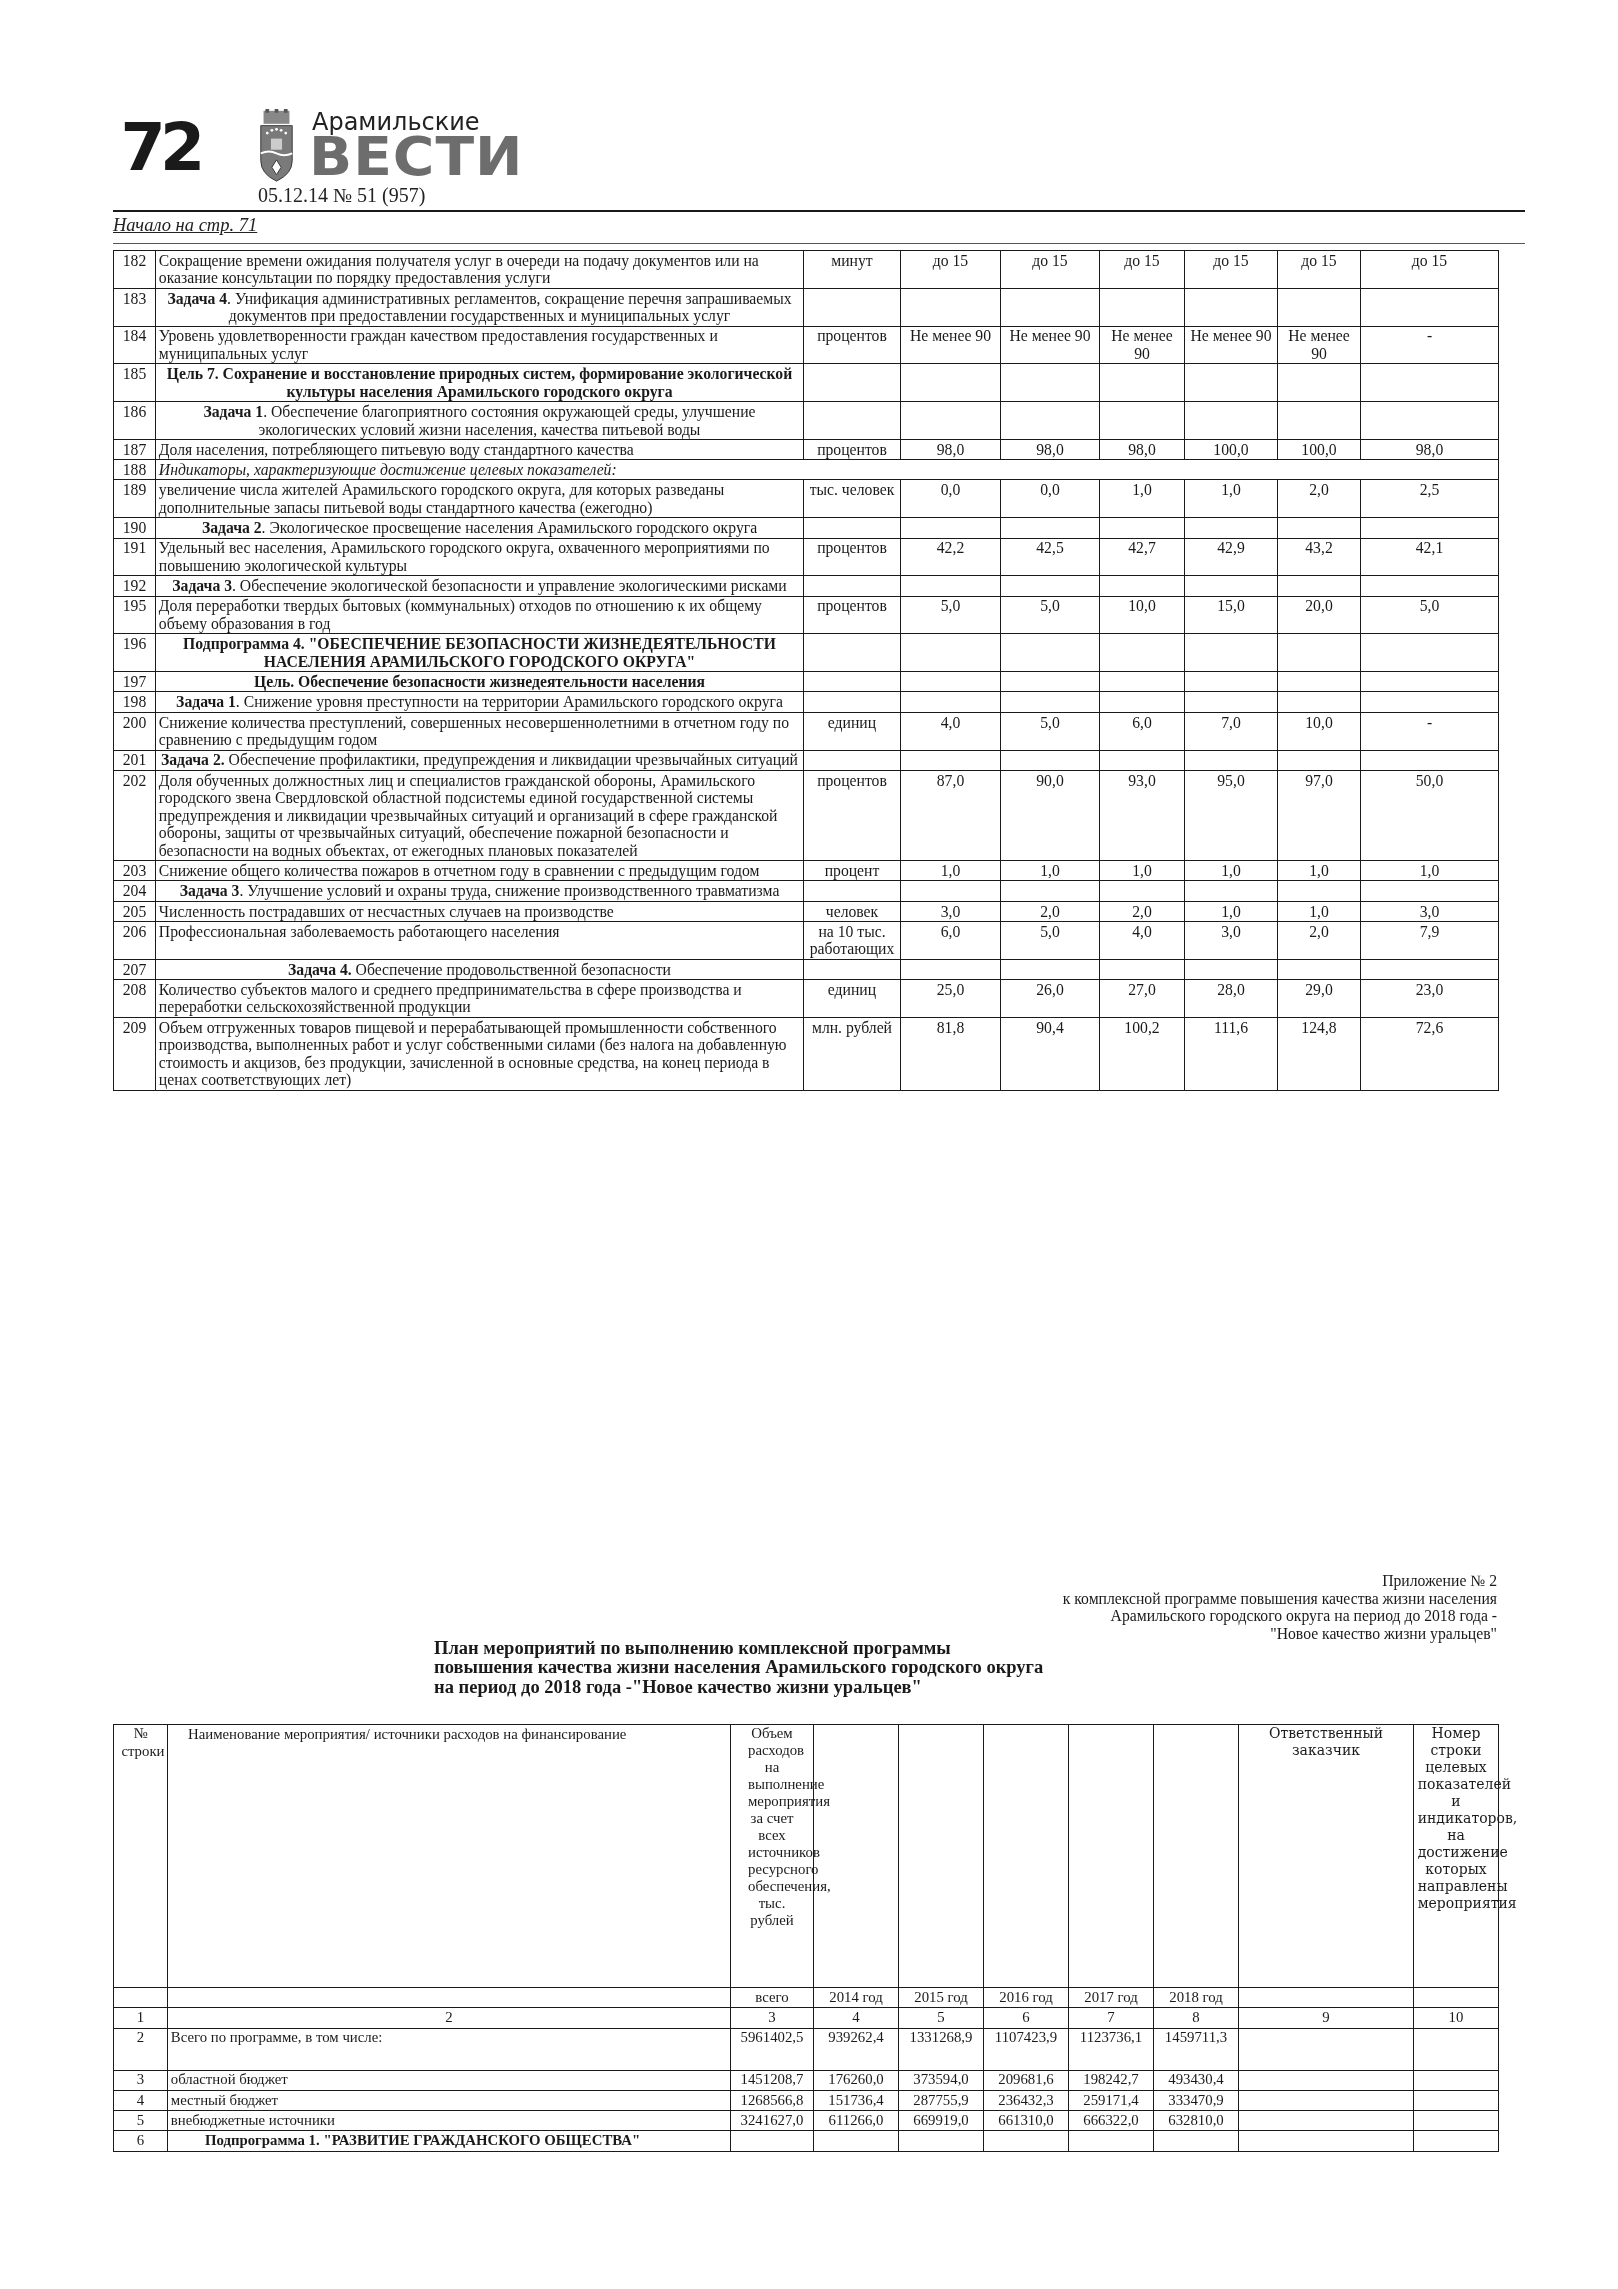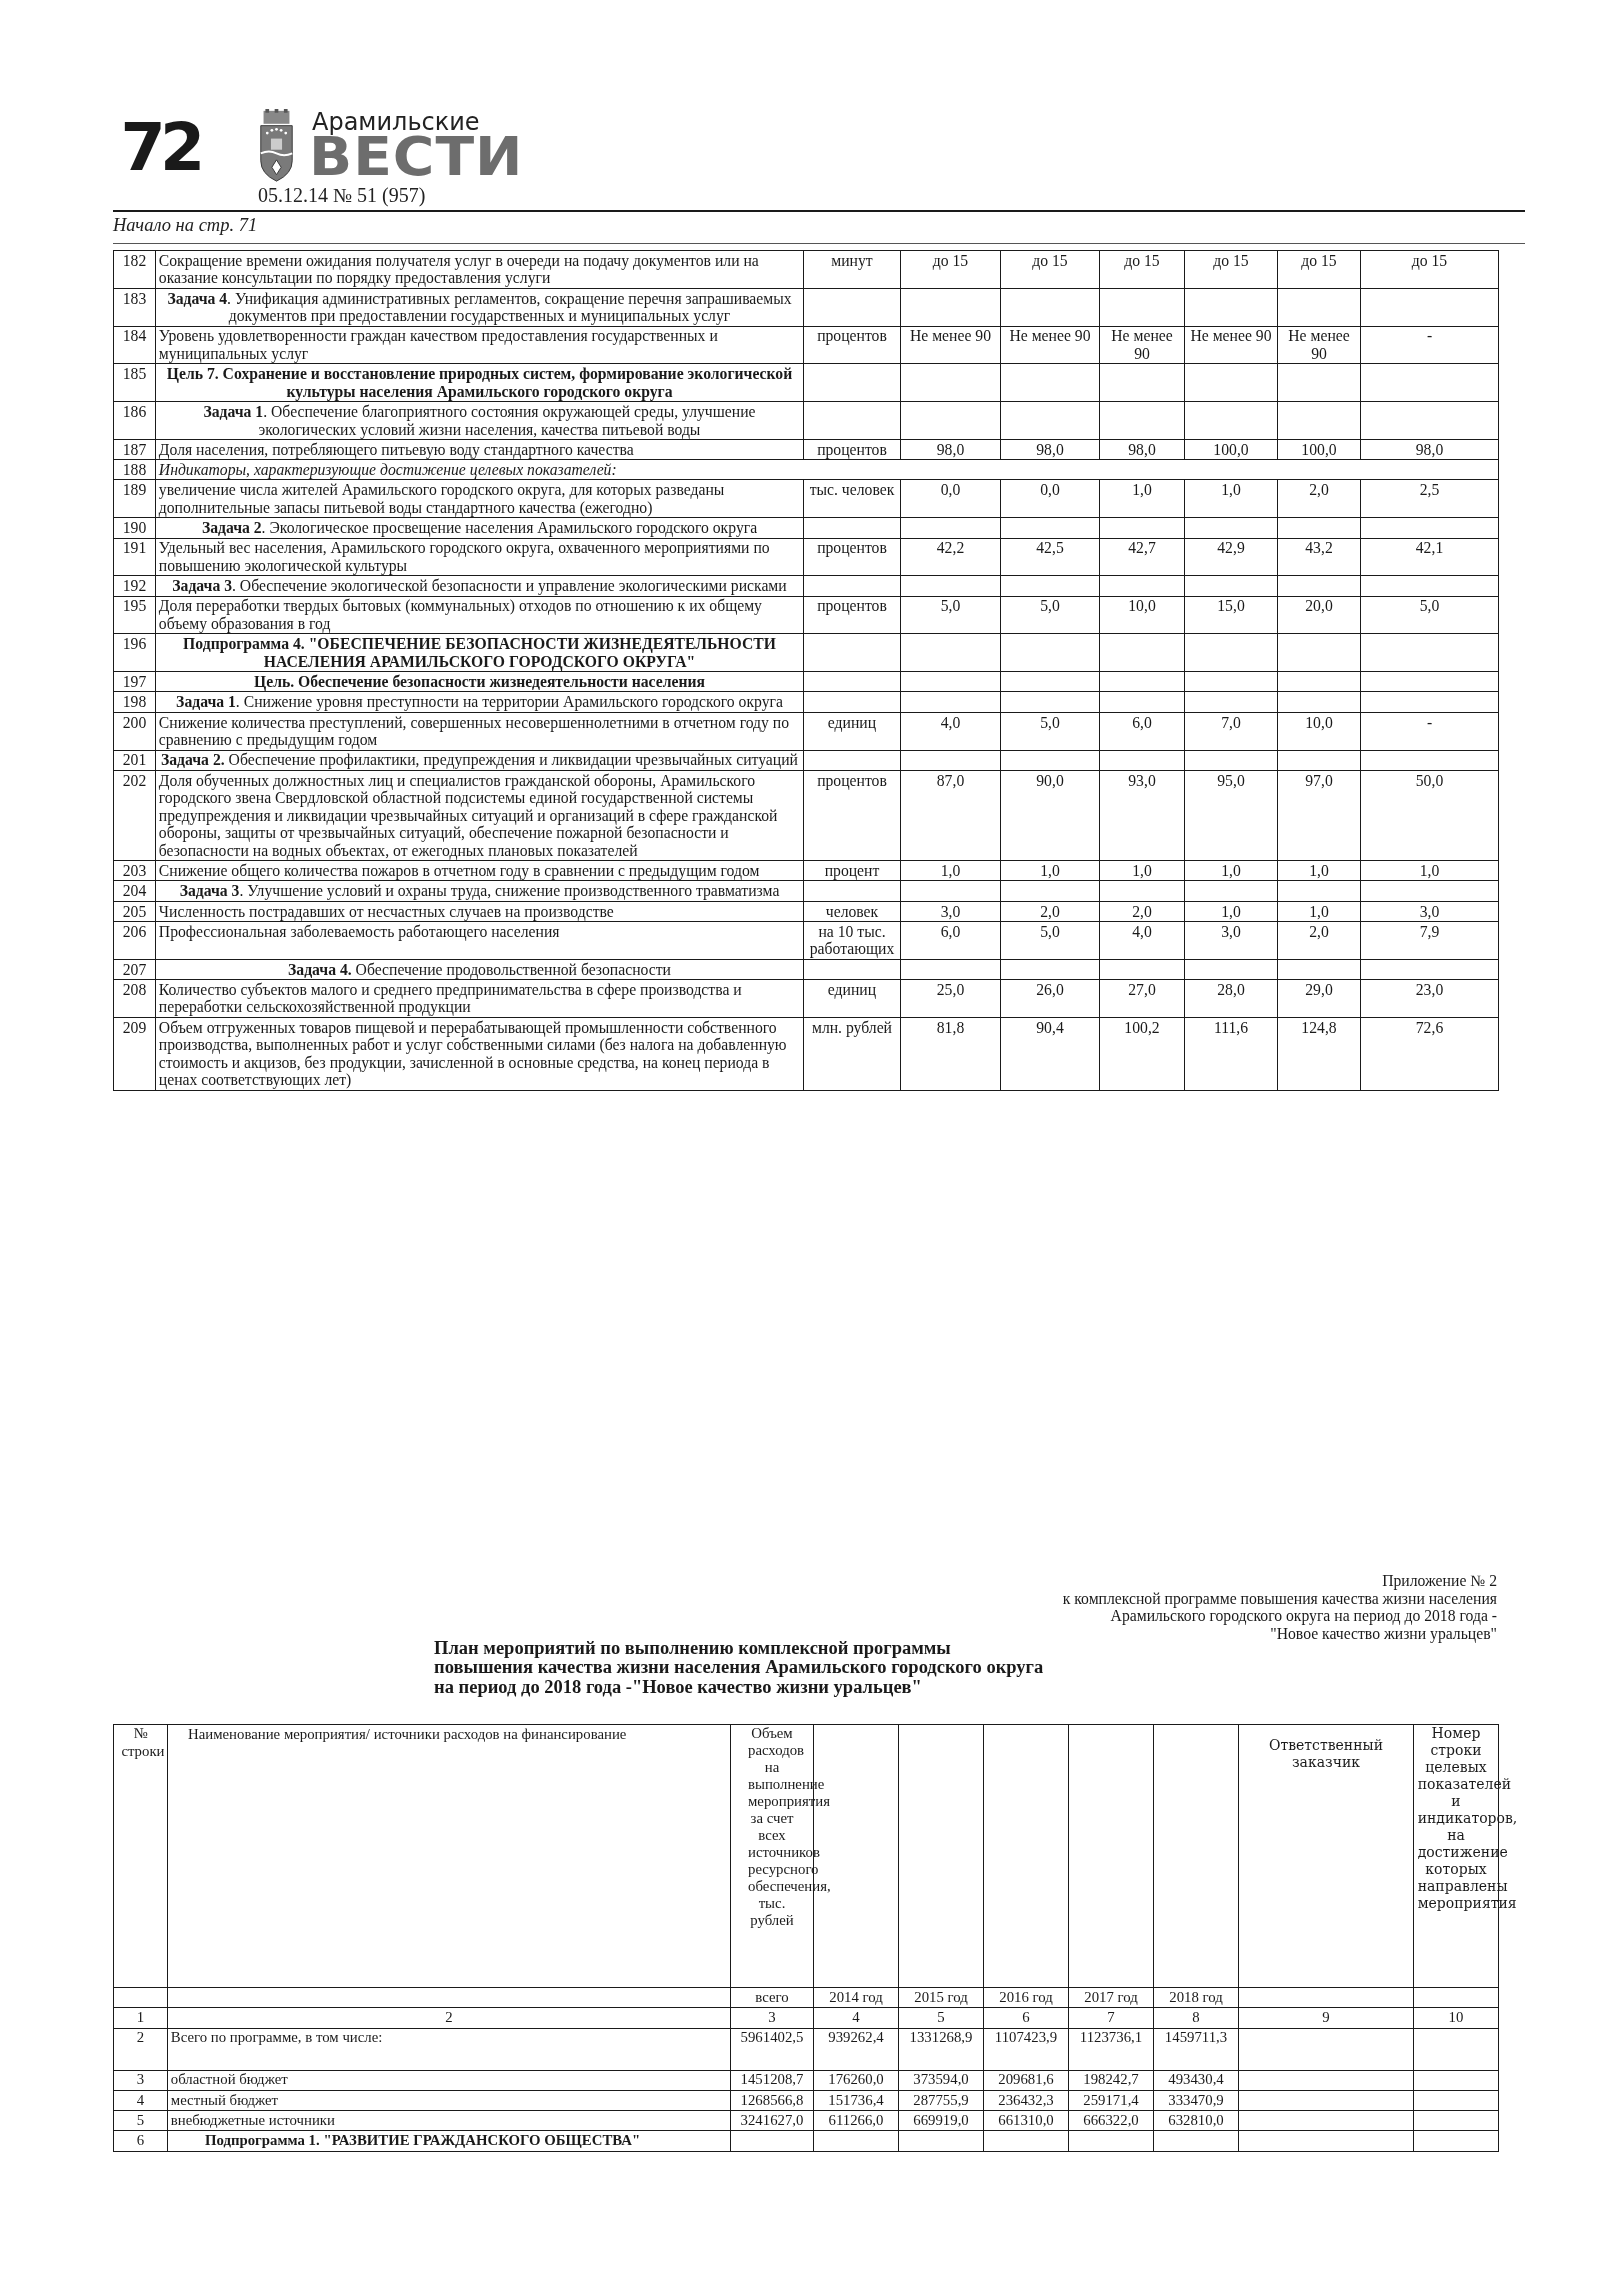--- a/index.html
+++ b/index.html
@@ -8,21 +8,21 @@
   .masthead { position: absolute; left: 113px; top: 102px; width: 1412px; height: 109px; }
   .page-num { position: absolute; left: 7.4px; top: 0; font-family: "DejaVu Sans", sans-serif; font-weight: 900;
               font-size: 65px; line-height: 92px; letter-spacing: -5.5px; color: #1a1a1a; }
   .crest { position: absolute; left: 145px; top: 7.4px; width: 37px; height: 74px; }
   .brand-top { position: absolute; left: 199px; top: 5.5px; font-family: "DejaVu Sans", sans-serif; font-size: 24px;
                color: #222; line-height: 28px; }
   .brand-main { position: absolute; left: 196px; top: 26px; font-family: "DejaVu Sans", sans-serif; font-weight: bold;
                 font-size: 54px; line-height: 57px; color: #6d6d6d; letter-spacing: 0.9px; transform: scaleX(1.05); transform-origin: left; }
   .issue { position: absolute; left: 145px; top: 81px; font-size: 20px; line-height: 24px; color: #222; }
   .rule-top { position: absolute; left: 113px; top: 210px; width: 1412px; height: 1.8px; background: #1a1a1a; }
-  .continued { position: absolute; left: 113px; top: 215px; font-style: italic; font-size: 18.5px; color: #222; }
+  .continued { position: absolute; left: 113px; top: 215px; font-style: italic; font-size: 18.5px; color: #222; text-decoration: underline; }
   .rule-bot { position: absolute; left: 113px; top: 243px; width: 1412px; height: 0.9px; background: #555; }
 
   table { border-collapse: collapse; table-layout: fixed; position: absolute; }
   td { border: 1.8px solid #1a1a1a; vertical-align: top; font-size: 15.7px; line-height: 17.5px; padding: 0.9px 2.8px 0.9px 2.8px; }
   #t1 { left: 113px; top: 250px; width: 1384px; }
   #t1 td.n { text-align: center; }
   #t1 td.d { text-align: left; }
   #t1 td.c { text-align: center; }
   #t1 td.dc { text-align: center; }
   #t1 td.v { text-align: center; }
@@ -381,21 +381,21 @@
   <tbody id="t2-body">
     <tr style="height:263px">
       <td style="padding:0 7.4px">№ строки</td>
       <td style="text-align:left;padding-left:20px">Наименование мероприятия/ источники расходов на финансирование</td>
       <td class="hdr-narrow" style="padding:0 17px">Объем расходов на выполнение мероприятия за счет всех источников ресурсного обеспечения, тыс. рублей</td>
       <td></td>
       <td></td>
       <td></td>
       <td></td>
       <td></td>
-      <td class="mono" style="padding:12px 20px">Ответственный заказчик</td>
+      <td class="mono" style="padding:0 20px">Ответственный заказчик</td>
       <td class="mono" style="padding:0 3.7px">Номер строки целевых показателей и индикаторов, на достижение которых направлены мероприятия</td>
     </tr>
     <tr>
       <td></td>
       <td></td>
       <td>всего</td>
       <td>2014 год</td>
       <td>2015 год</td>
       <td>2016 год</td>
       <td>2017 год</td>

